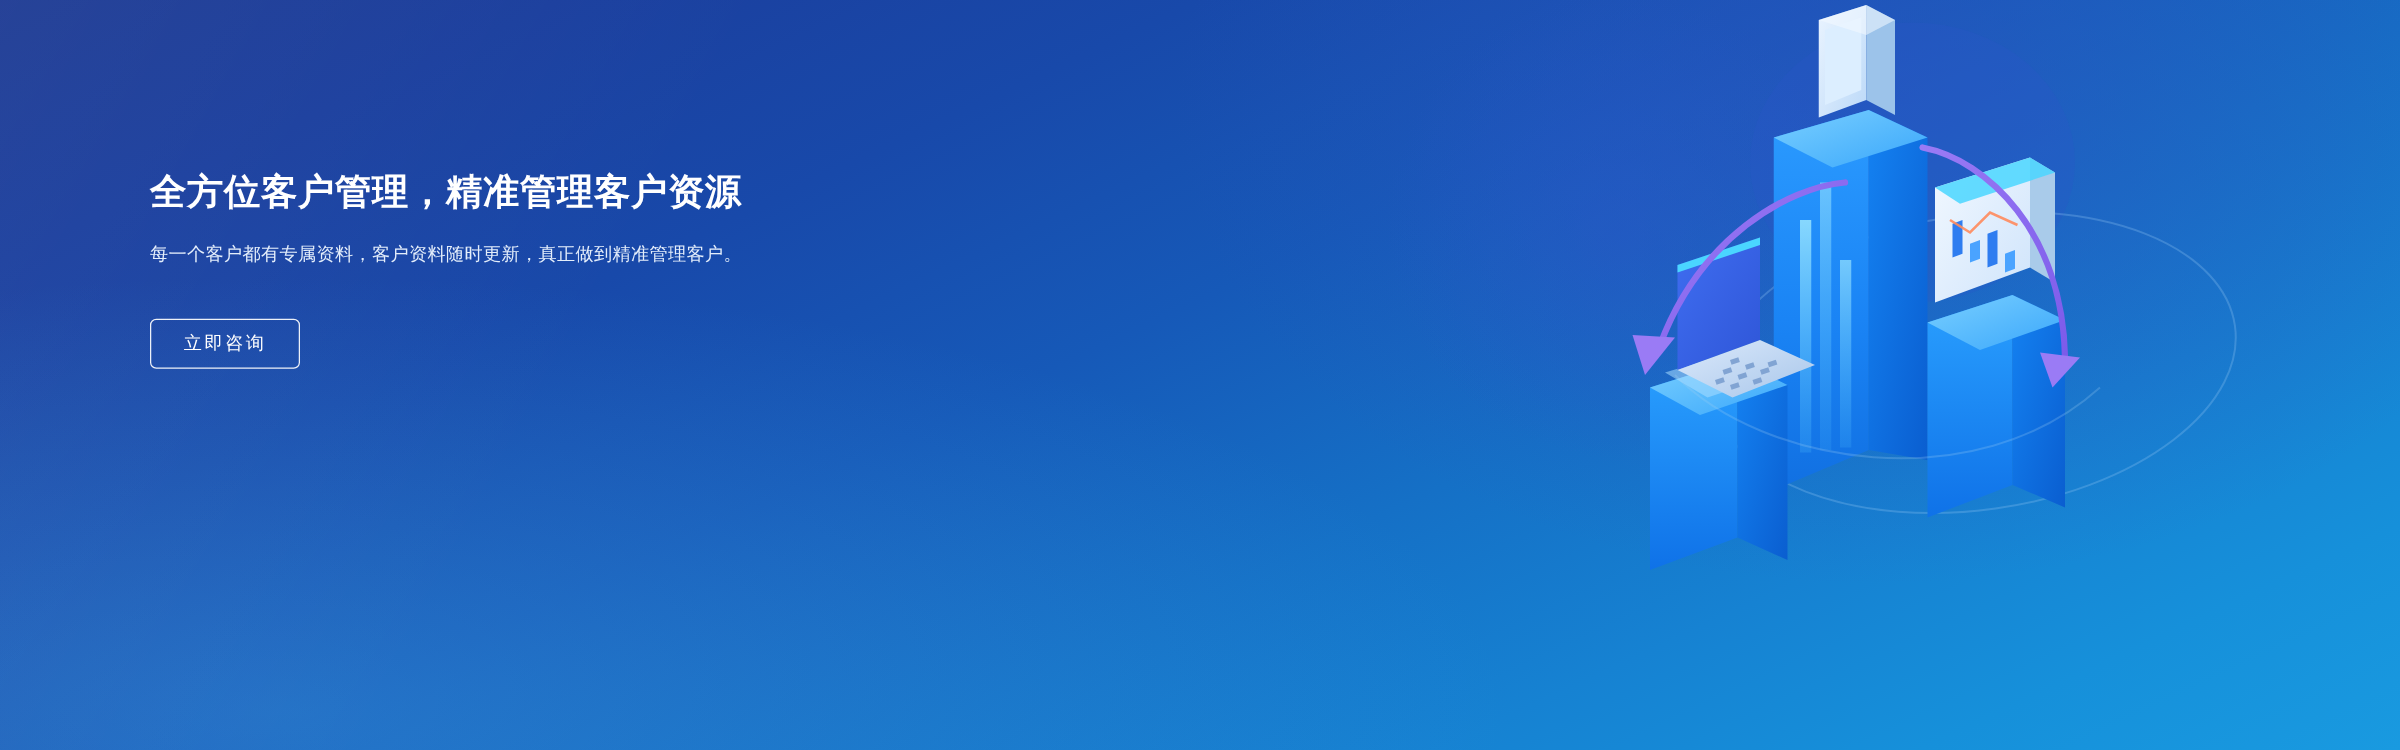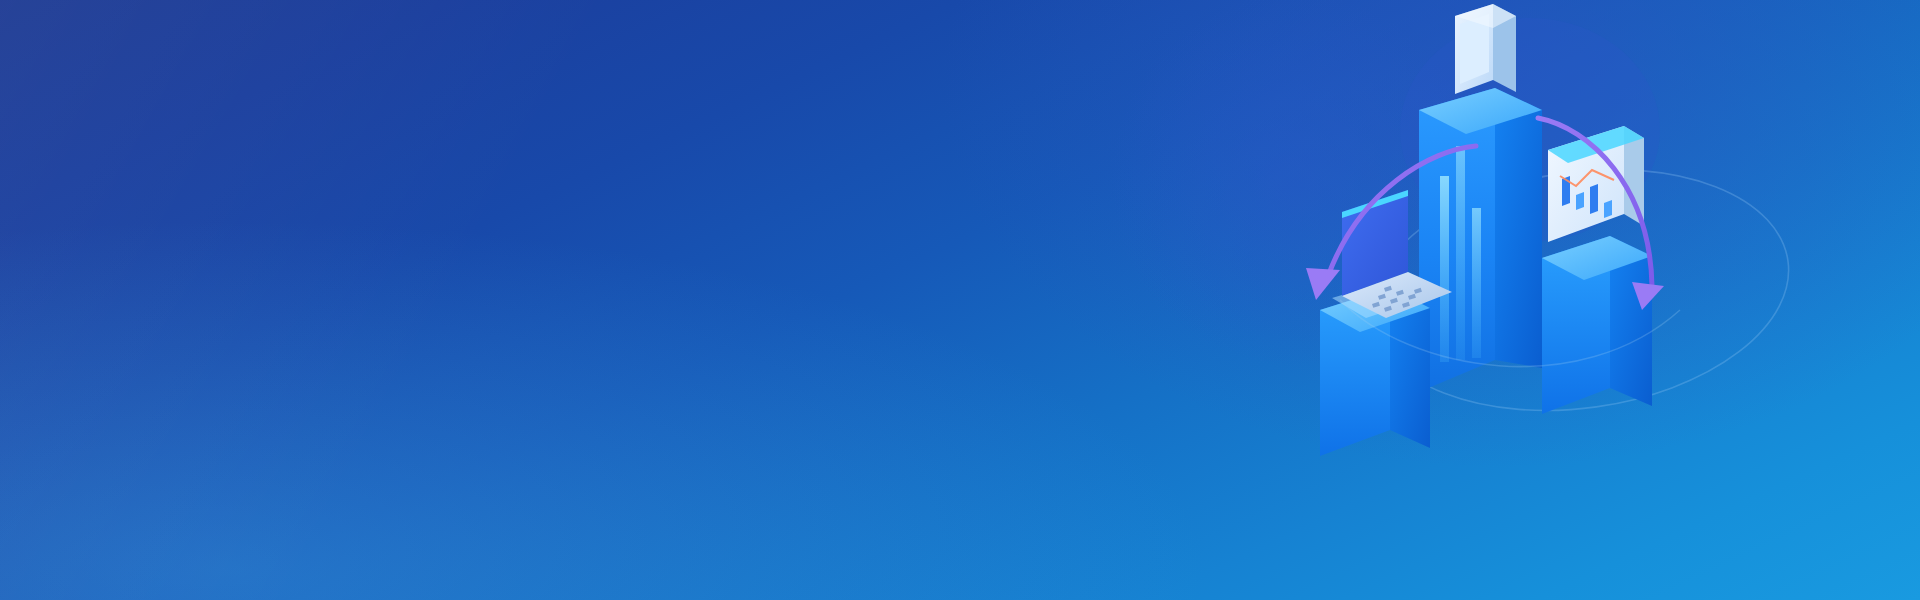--- a/index.html
+++ b/index.html
@@ -92,20 +92,27 @@
   }
   .art svg { display: block; width: 100%; height: 100%; }
 </style>
 </head>
 <body>
 
 <div class="banner">
 
   <div class="sheen"></div>
 
+  <div class="copy">
+    <h1 class="headline">全方位客户管理，精准管理客户资源</h1>
+
+    <p class="subtitle">每一个客户都有专属资料，客户资料随时更新，真正做到精准管理客户。</p>
+
+    <button class="cta">立即咨询</button>
+  </div>
 
   <div class="art">
     <svg viewBox="0 0 640 600" xmlns="http://www.w3.org/2000/svg">
       <defs>
         <linearGradient id="gPillarFront" x1="0" y1="0" x2="0" y2="1">
           <stop offset="0%" stop-color="#2aa0ff"></stop>
           <stop offset="100%" stop-color="#0f72e8"></stop>
         </linearGradient>
         <linearGradient id="gPillarSide" x1="0" y1="0" x2="1" y2="1">
           <stop offset="0%" stop-color="#1482f2"></stop>

